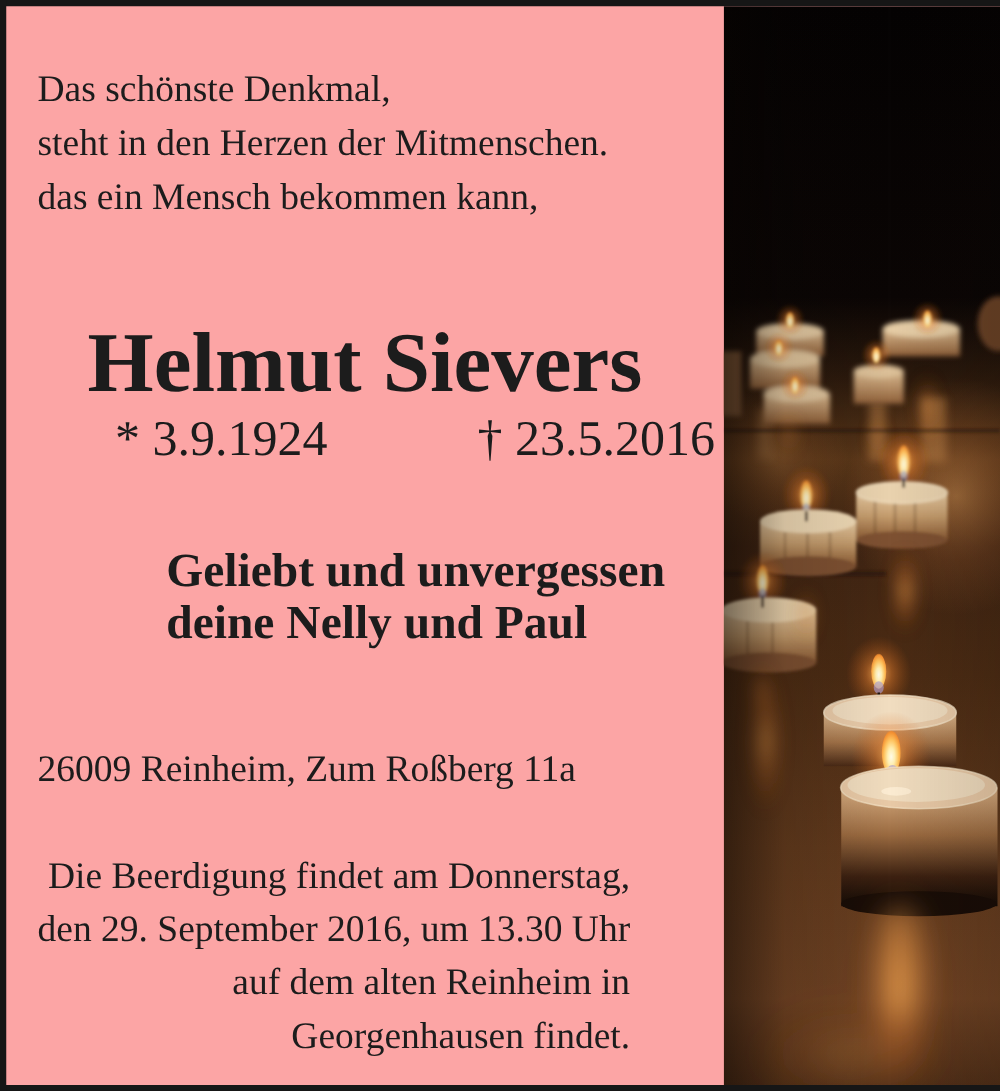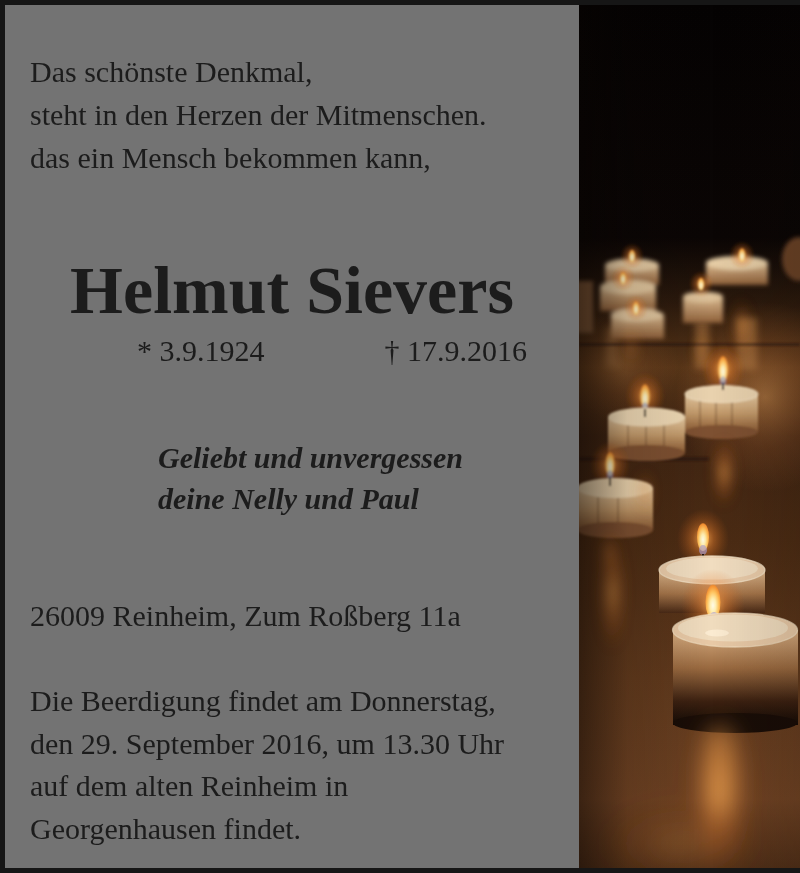--- a/index.html
+++ b/index.html
@@ -2,50 +2,50 @@
 <html><head>
 <meta charset="utf-8">
 <style>
   html,body{margin:0;padding:0;background:#ffffff;}
   body{
     width:800px;height:873px;overflow:hidden;
     font-family:"Liberation Serif","DejaVu Serif",serif;
     color:#1c1c1c;
     -webkit-font-smoothing:antialiased;
   }
-  .notice{position:relative;width:800px;height:873px;background:#737373;overflow:hidden;}
+  .notice{position:relative;width:800px;height:873px;background:#fca5a5;overflow:hidden;}
   .frame{position:absolute;inset:0;border:5px solid #161616;border-right:none;pointer-events:none;z-index:5;}
   .photo{position:absolute;top:5px;right:0;width:221px;height:863px;z-index:1;}
   .photo svg{display:block;width:221px;height:863px;}
 
   .quote{position:absolute;left:30px;top:50px;font-size:30px;line-height:43px;white-space:nowrap;}
   .name{position:absolute;left:5px;top:251px;width:574px;margin:0;text-align:center;
         font-size:68px;line-height:78px;font-weight:bold;white-space:nowrap;}
   .dates{position:absolute;left:5px;top:334px;width:654px;display:flex;justify-content:center;
-         gap:120px;font-size:30px;line-height:34px;}
-  .farewell{position:absolute;left:158px;top:437px;font-size:30px;line-height:41px;font-weight:bold;white-space:nowrap;font-style:italic;}
+         gap:120px;font-size:40px;line-height:34px;}
+  .farewell{position:absolute;left:133px;top:437px;font-size:38px;line-height:41px;font-weight:bold;white-space:nowrap;}
   .address{position:absolute;left:30px;top:598px;font-size:30px;line-height:36px;white-space:nowrap;}
-  .funeral{position:absolute;left:30px;top:680px;font-size:30px;line-height:42.5px;white-space:nowrap;}
+  .funeral{position:absolute;left:30px;top:680px;font-size:30px;line-height:42.5px;white-space:nowrap;text-align:right;}
 </style>
 </head>
 <body>
 
 <div class="notice">
 
   <div class="quote">
     <div>Das schönste Denkmal,</div>
     <div>steht in den Herzen der Mitmenschen.</div>
     <div>das ein Mensch bekommen kann,</div>
   </div>
 
   <h1 class="name">Helmut Sievers</h1>
 
   <div class="dates">
     <span>* 3.9.1924</span>
-    <span>† 17.9.2016</span>
+    <span>† 23.5.2016</span>
   </div>
 
   <div class="farewell">
     <div>Geliebt und unvergessen</div>
     <div>deine Nelly und Paul</div>
   </div>
 
   <div class="address">26009 Reinheim, Zum Roßberg 11a</div>
 
   <div class="funeral">

